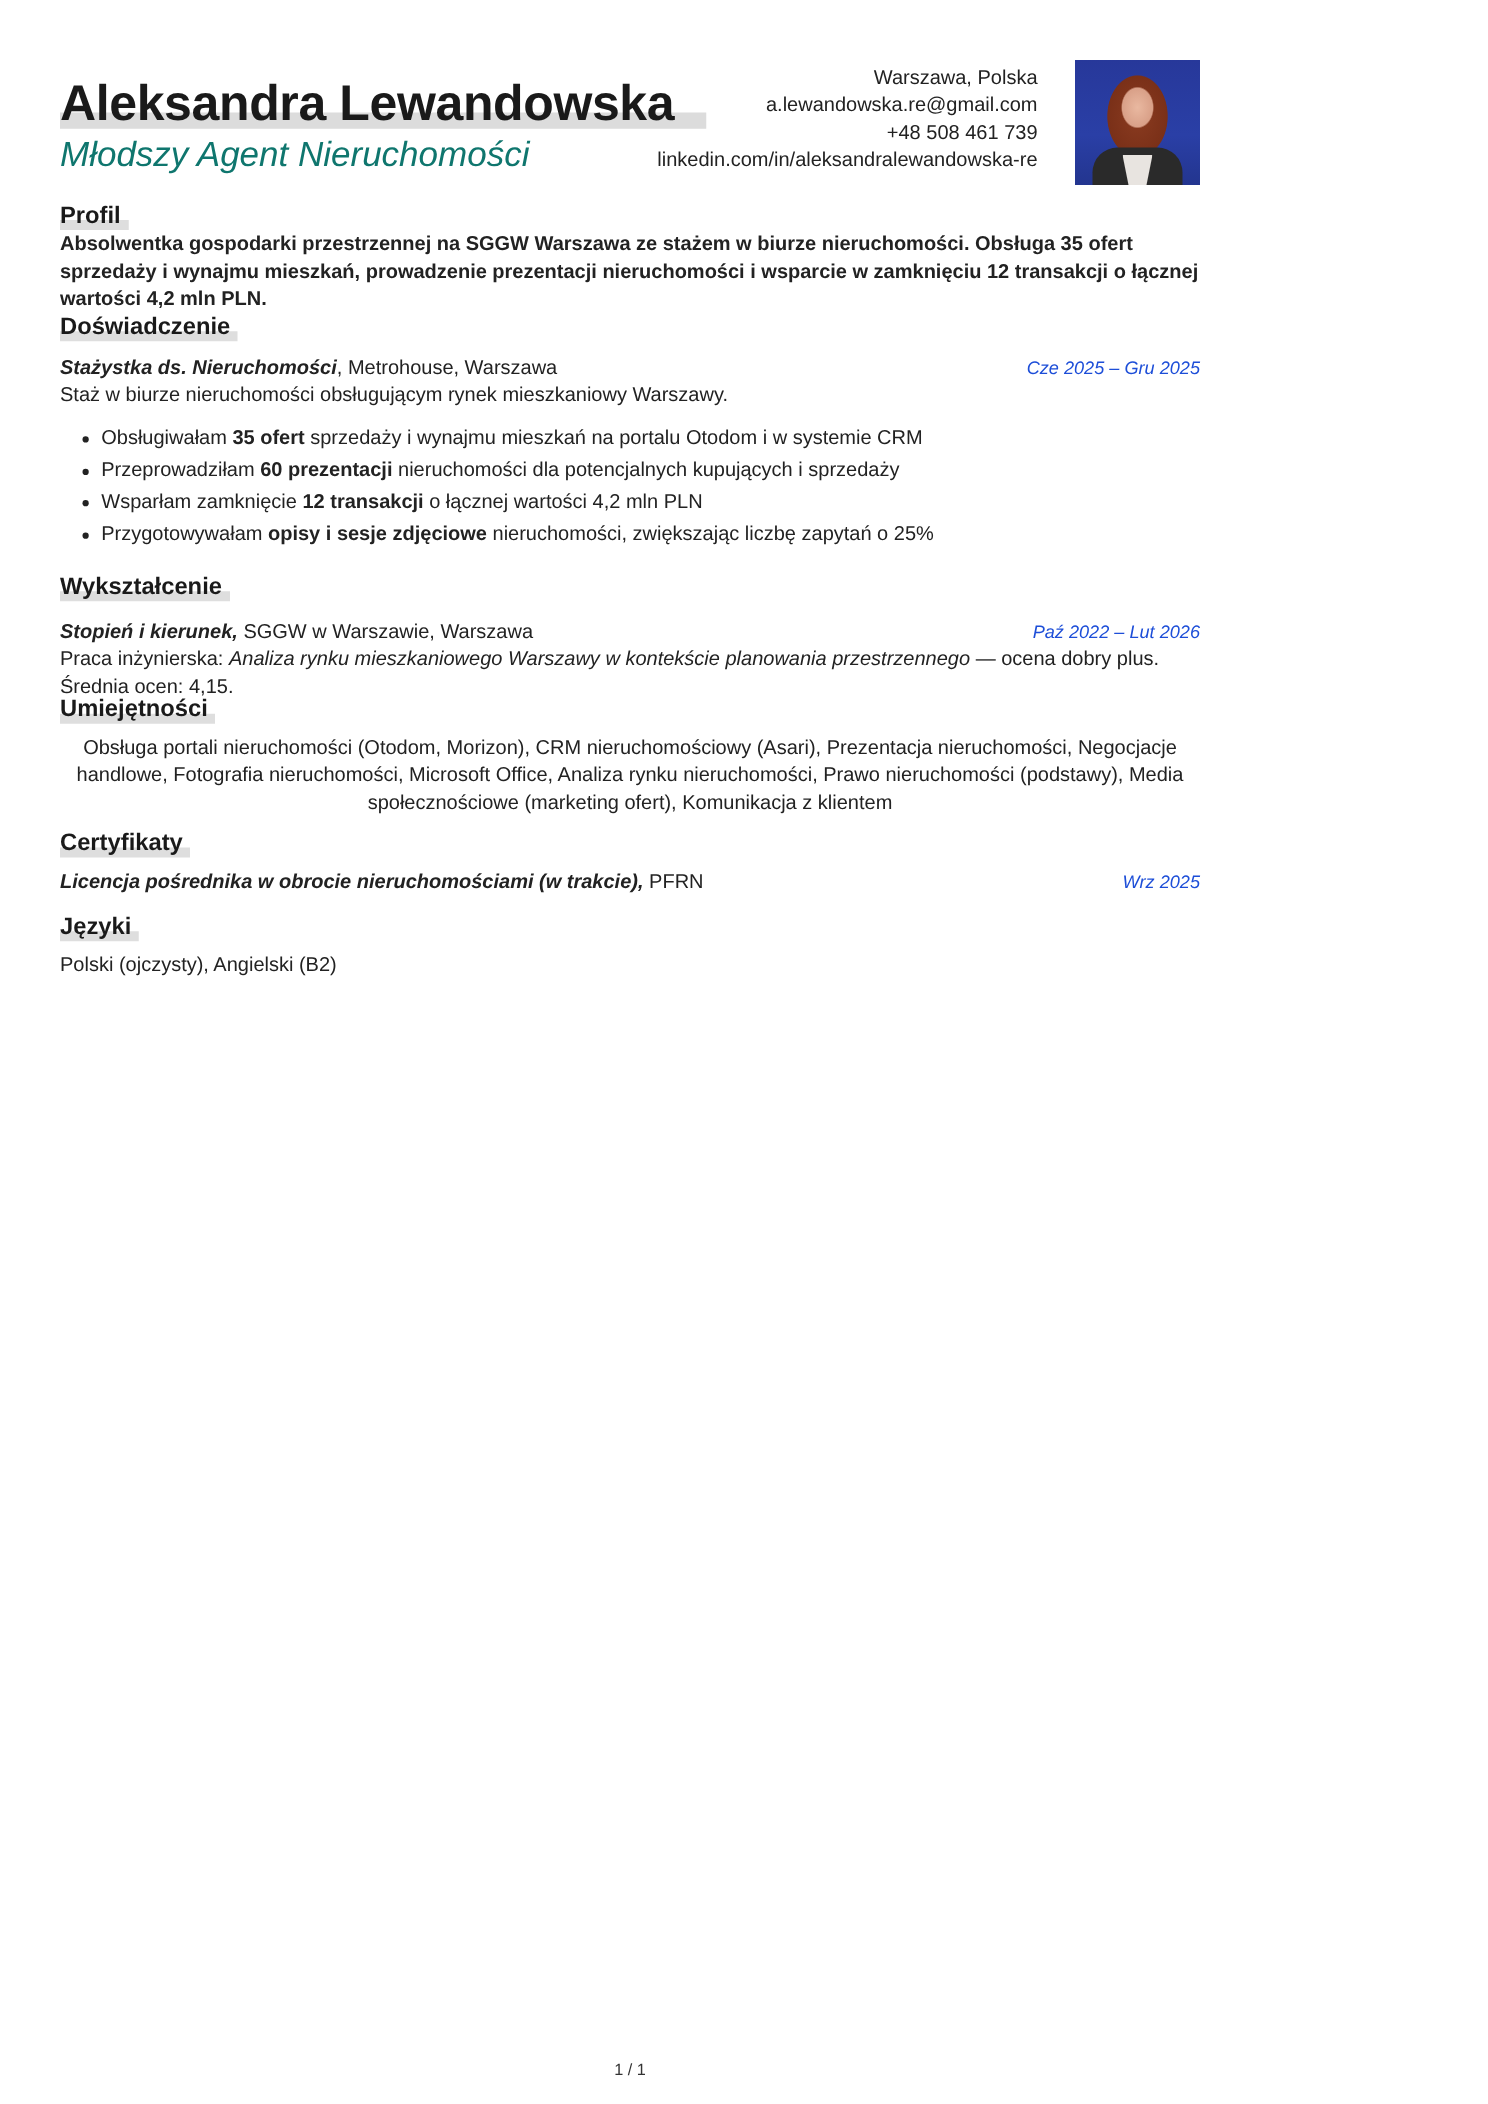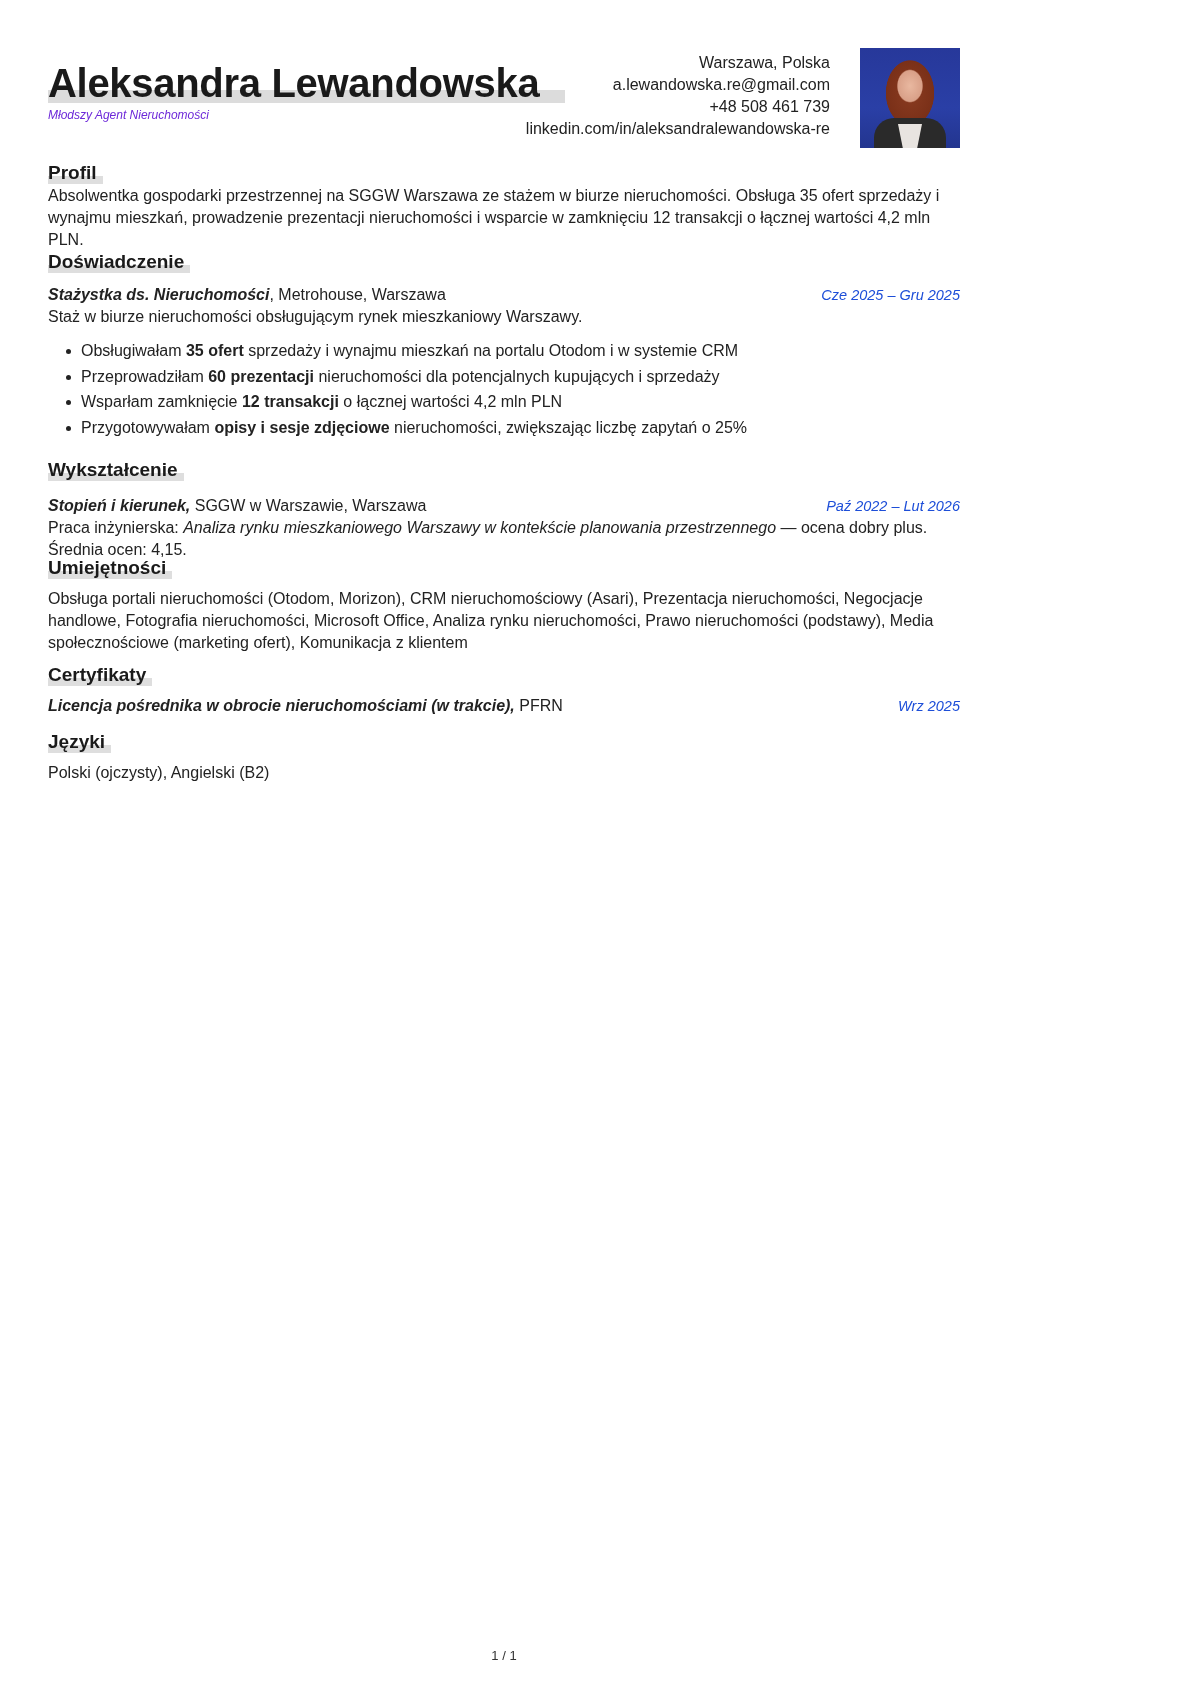--- a/index.html
+++ b/index.html
@@ -13,21 +13,21 @@
   
   .header { position: absolute; left: 48px; right: 48px; top: 48px; height: 102px; }
   .name-block { position: absolute; left: 0; top: 12px; }
   .name {
     position: relative; display: inline-block;
     font-size: 40px; font-weight: bold; color: #1a1a1a; letter-spacing: -0.3px;
     line-height: 46px; padding-right: 26px;
   }
   .name .hl { position: absolute; left: 0; right: 0; bottom: 3px; height: 13px; background: #dcdcdc; z-index: 0; }
   .name .txt { position: relative; z-index: 1; }
-  .job-title { font-size: 12px; font-style: italic; color: #6d28d9; margin-top: 2px; }
+  .job-title { font-size: 28px; font-style: italic; color: #0f766e; margin-top: 2px; }
 
   .contact {
     position: absolute; right: 130px; top: 4px; text-align: right;
     font-size: 16px; line-height: 22px; color: #222;
   }
   .photo {
     position: absolute; right: 0; top: 0; width: 100px; height: 100px;
     background: radial-gradient(ellipse 22px 28px at 50% 38%, #e9b8a0 0%, #d9a088 55%, transparent 60%),
                 radial-gradient(ellipse 34px 46px at 50% 45%, #8a3b20 0%, #7a3018 70%, transparent 72%),
                 linear-gradient(180deg, #27389a 0%, #2a3fa6 60%, #23358f 100%);
@@ -91,21 +91,21 @@
       <div class="shirt"></div>
       <div class="collar"></div>
     </div>
   </div>
 
   <div class="section" style="top:162px;">
     <div class="sec-title">
       <span class="hl"></span>
       <span class="txt">Profil</span>
     </div>
-    <div class="body-text" style="margin-top:1px;">Absolwentka gospodarki przestrzennej na SGGW Warszawa ze stażem w biurze nieruchomości. Obsługa 35 ofert sprzedaży i wynajmu mieszkań, prowadzenie prezentacji nieruchomości i wsparcie w zamknięciu 12 transakcji o łącznej wartości 4,2 mln PLN.</div>
+    <div class="body-text" style="margin-top:1px;font-weight:bold;">Absolwentka gospodarki przestrzennej na SGGW Warszawa ze stażem w biurze nieruchomości. Obsługa 35 ofert sprzedaży i wynajmu mieszkań, prowadzenie prezentacji nieruchomości i wsparcie w zamknięciu 12 transakcji o łącznej wartości 4,2 mln PLN.</div>
   </div>
 
   <div class="section" style="top:251px;">
     <div class="sec-title">
       <span class="hl"></span>
       <span class="txt">Doświadczenie</span>
     </div>
     <div class="row" style="margin-top:11px;">
       <span class="bi">Stażystka ds. Nieruchomości</span><span>, Metrohouse, Warszawa</span>
       <span class="date">Cze 2025 – Gru 2025</span>
@@ -129,21 +129,21 @@
       <span class="date">Paź 2022 – Lut 2026</span>
     </div>
     <div class="body-text"><span>Praca inżynierska: </span><span class="it">Analiza rynku mieszkaniowego Warszawy w kontekście planowania przestrzennego</span><span> — ocena dobry plus. Średnia ocen: 4,15.</span></div>
   </div>
 
   <div class="section" style="top:557px;">
     <div class="sec-title">
       <span class="hl"></span>
       <span class="txt">Umiejętności</span>
     </div>
-    <div class="body-text" style="margin-top:9px;">Obsługa portali nieruchomości (Otodom, Morizon), CRM nieruchomościowy (Asari), Prezentacja nieruchomości, Negocjacje handlowe, Fotografia nieruchomości, Microsoft Office, Analiza rynku nieruchomości, Prawo nieruchomości (podstawy), Media społecznościowe (marketing ofert), Komunikacja z klientem</div>
+    <div class="body-text" style="margin-top:9px;text-align:center;">Obsługa portali nieruchomości (Otodom, Morizon), CRM nieruchomościowy (Asari), Prezentacja nieruchomości, Negocjacje handlowe, Fotografia nieruchomości, Microsoft Office, Analiza rynku nieruchomości, Prawo nieruchomości (podstawy), Media społecznościowe (marketing ofert), Komunikacja z klientem</div>
   </div>
 
   <div class="section" style="top:664px;">
     <div class="sec-title">
       <span class="hl"></span>
       <span class="txt">Certyfikaty</span>
     </div>
     <div class="row" style="margin-top:9px;">
       <span class="bi">Licencja pośrednika w obrocie nieruchomościami (w trakcie),</span><span> PFRN</span>
       <span class="date">Wrz 2025</span>

